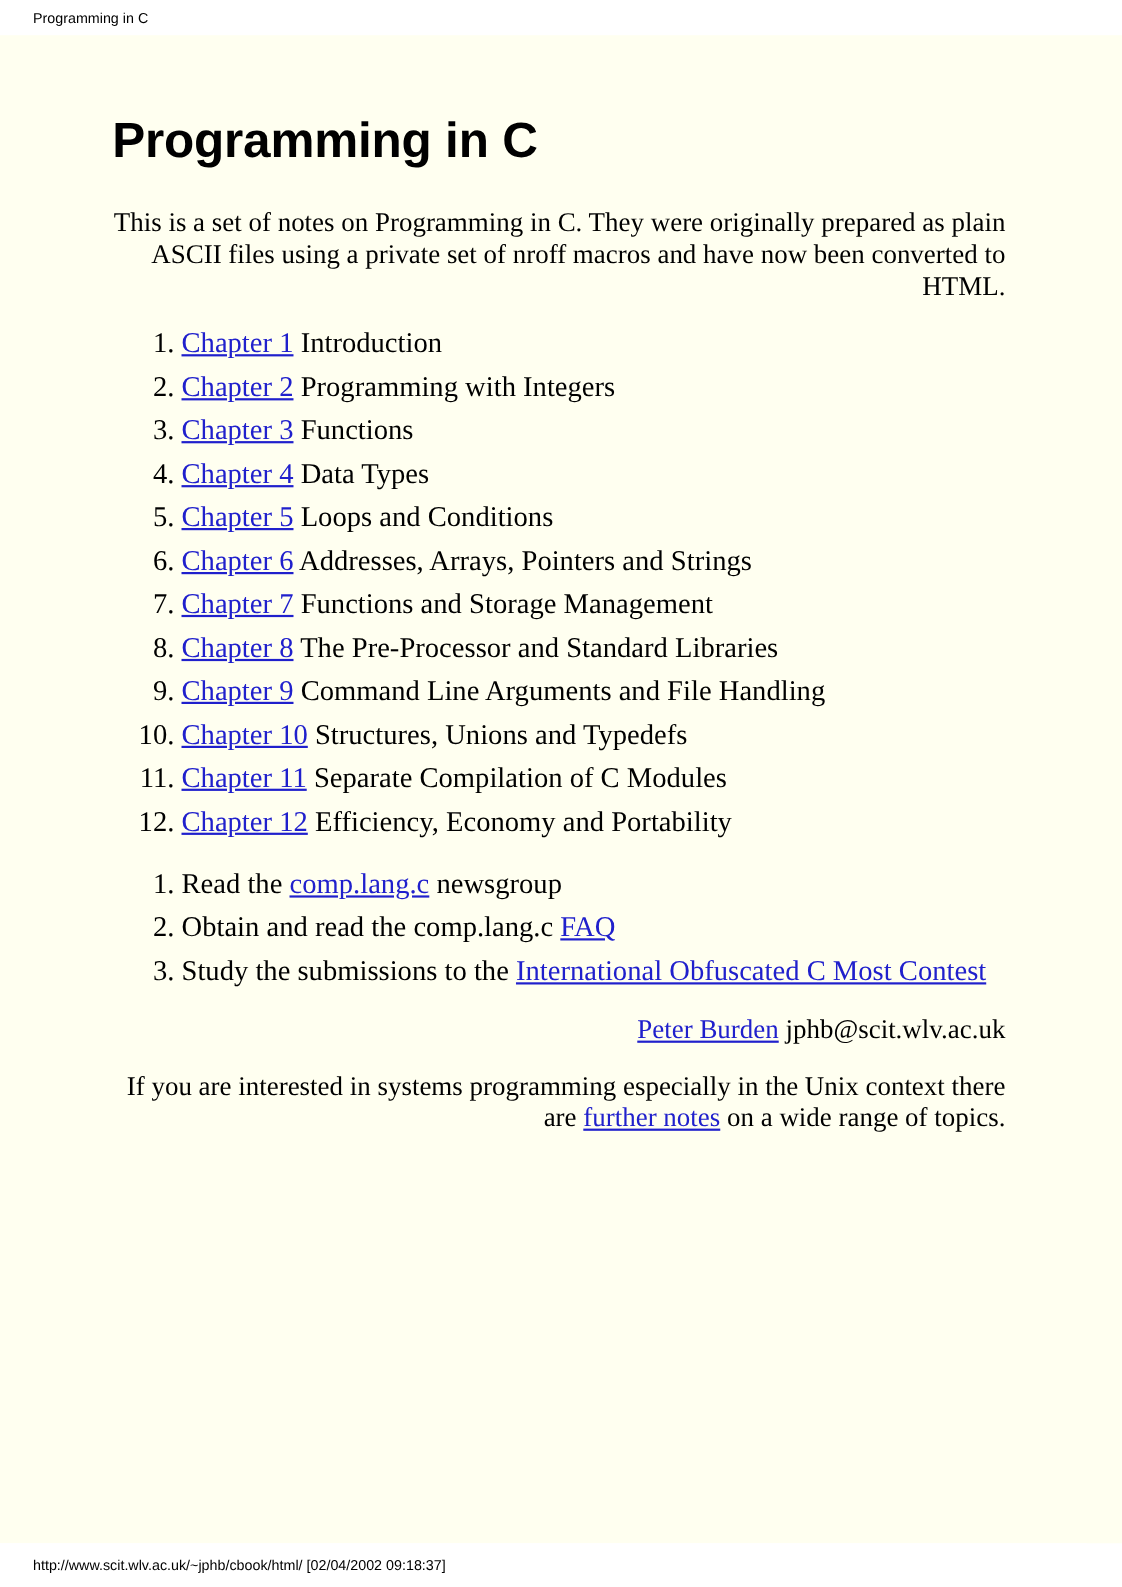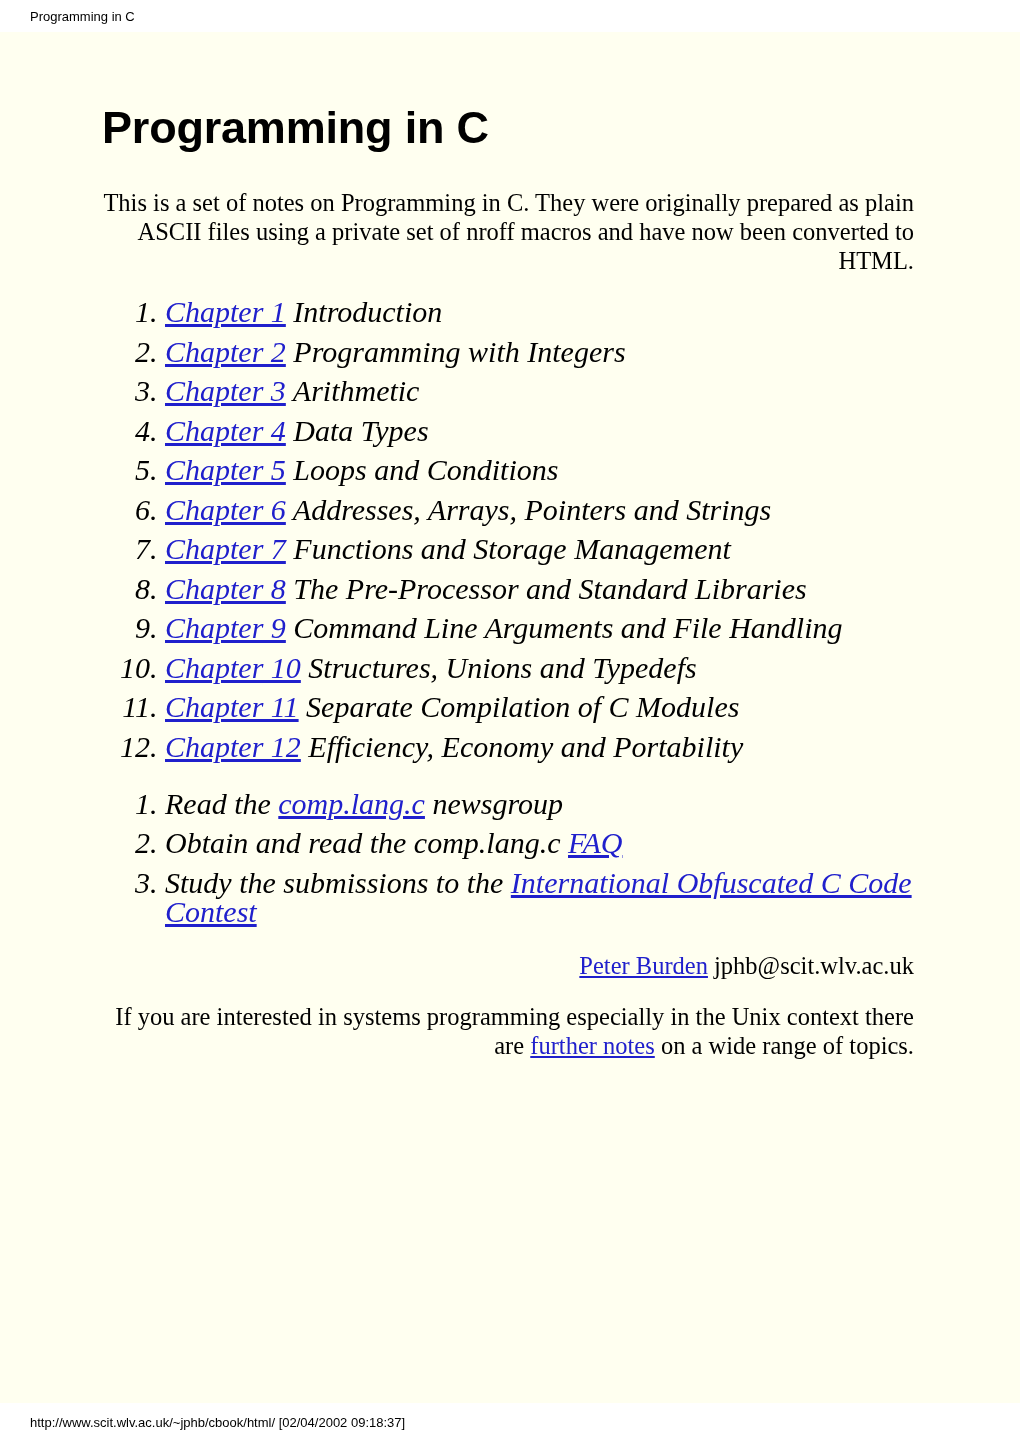--- a/index.html
+++ b/index.html
@@ -77,26 +77,25 @@
 
   ol.chapter-list,
   ol.sources-list {
     margin: 0 0 22px 0;
     padding: 0 0 0 63px;
     list-style-position: outside;
     list-style-type: decimal;
   }
   ol.chapter-list > li,
   ol.sources-list > li {
-    font-size: 30px;
+    font-size: 26px;
     line-height: 29px;
     color: #000000;
     margin: 0 0 10.5px 0;
     padding: 0;
-    font-style: italic;
   }
   ol.chapter-list > li:last-child,
   ol.sources-list > li:last-child {
     margin-bottom: 0;
   }
   ol.chapter-list { margin-bottom: 28px; }
   ol.sources-list { margin-bottom: 25px; }
 
   a.link {
     color: #2020cc;
@@ -138,37 +137,37 @@
   <div class="content">
 
     <h1 class="doc-title">Programming in C</h1>
 
     <p class="para">This is a set of notes on Programming in C. They were originally prepared as plain ASCII files using a private set of nroff macros and have now been converted to HTML.</p>
 
 
     <ol class="chapter-list" id="chapter-list">
         <li><a class="link" href="#">Chapter 1</a><span> Introduction</span></li>
         <li><a class="link" href="#">Chapter 2</a><span> Programming with Integers</span></li>
-        <li><a class="link" href="#">Chapter 3</a><span> Arithmetic</span></li>
+        <li><a class="link" href="#">Chapter 3</a><span> Functions</span></li>
         <li><a class="link" href="#">Chapter 4</a><span> Data Types</span></li>
         <li><a class="link" href="#">Chapter 5</a><span> Loops and Conditions</span></li>
         <li><a class="link" href="#">Chapter 6</a><span> Addresses, Arrays, Pointers and Strings</span></li>
         <li><a class="link" href="#">Chapter 7</a><span> Functions and Storage Management</span></li>
         <li><a class="link" href="#">Chapter 8</a><span> The Pre-Processor and Standard Libraries</span></li>
         <li><a class="link" href="#">Chapter 9</a><span> Command Line Arguments and File Handling</span></li>
         <li><a class="link" href="#">Chapter 10</a><span> Structures, Unions and Typedefs</span></li>
         <li><a class="link" href="#">Chapter 11</a><span> Separate Compilation of C Modules</span></li>
         <li><a class="link" href="#">Chapter 12</a><span> Efficiency, Economy and Portability</span></li>
       </ol>
 
 
     <ol class="sources-list" id="sources-list">
         <li><span>Read the </span><a class="link" href="#">comp.lang.c</a><span> newsgroup</span></li>
         <li><span>Obtain and read the comp.lang.c </span><a class="link" href="#">FAQ</a></li>
-        <li><span>Study the submissions to the </span><a class="link" href="#">International Obfuscated C Code Contest</a></li>
+        <li><span>Study the submissions to the </span><a class="link" href="#">International Obfuscated C Most Contest</a></li>
       </ol>
 
     <p class="para sig-para"><a class="link" href="#">Peter Burden</a><span> jphb@scit.wlv.ac.uk</span></p>
 
     <p class="para"><span>If you are interested in systems programming especially in the Unix context there are </span><a class="link" href="#">further notes</a><span> on a wide range of topics.</span></p>
 
   </div>
 </div>
 
 <div class="page-footer">

